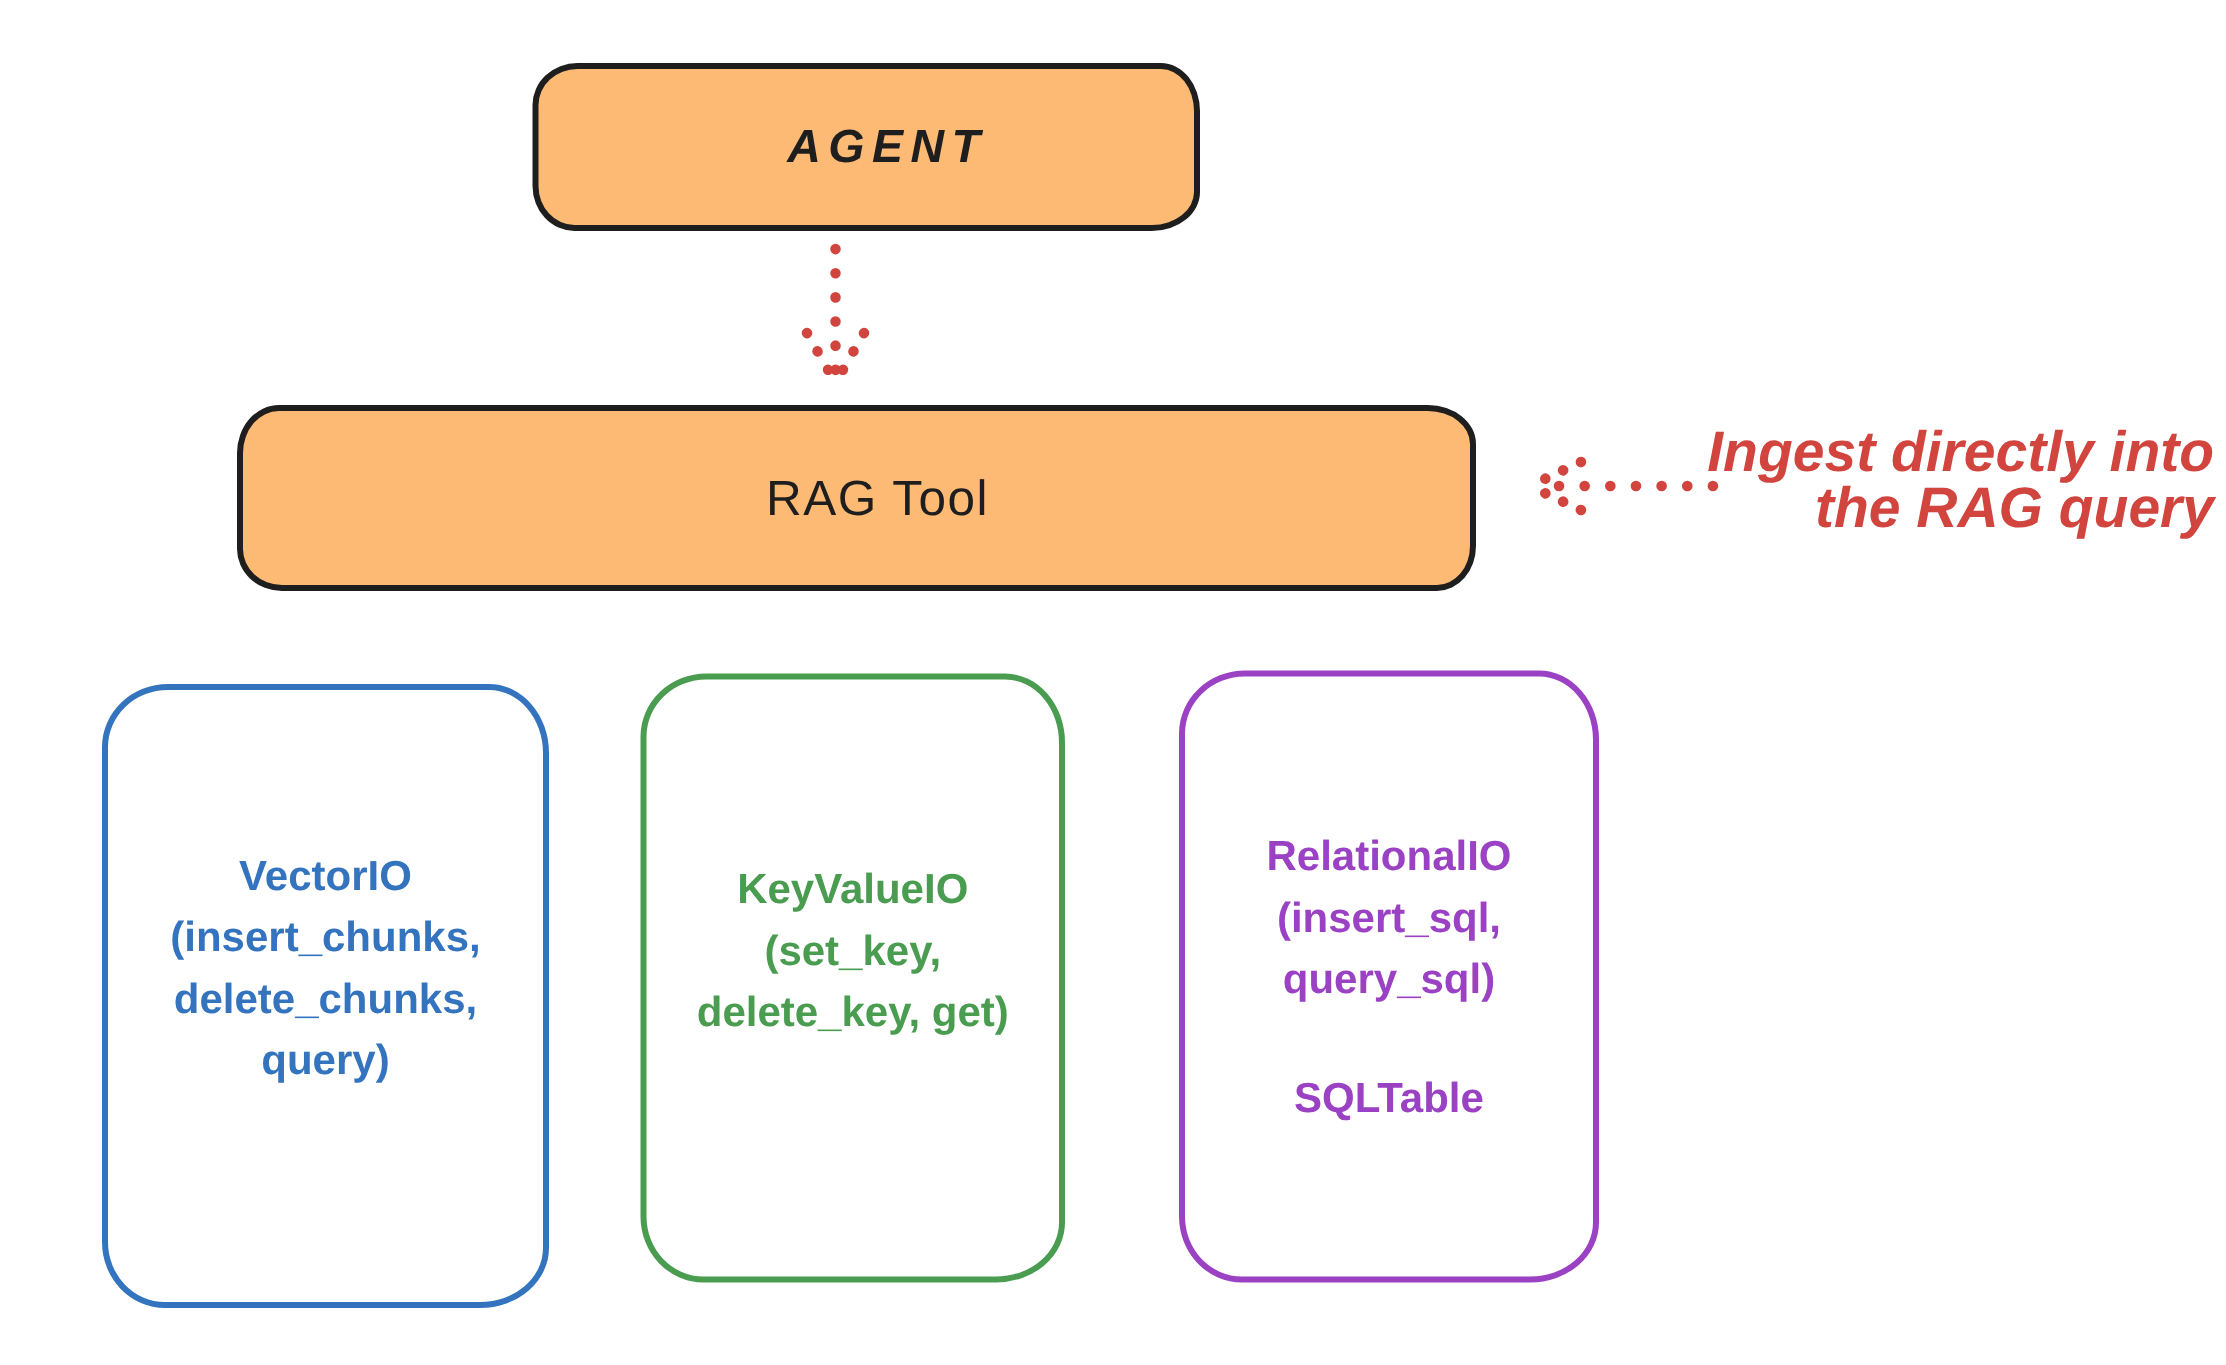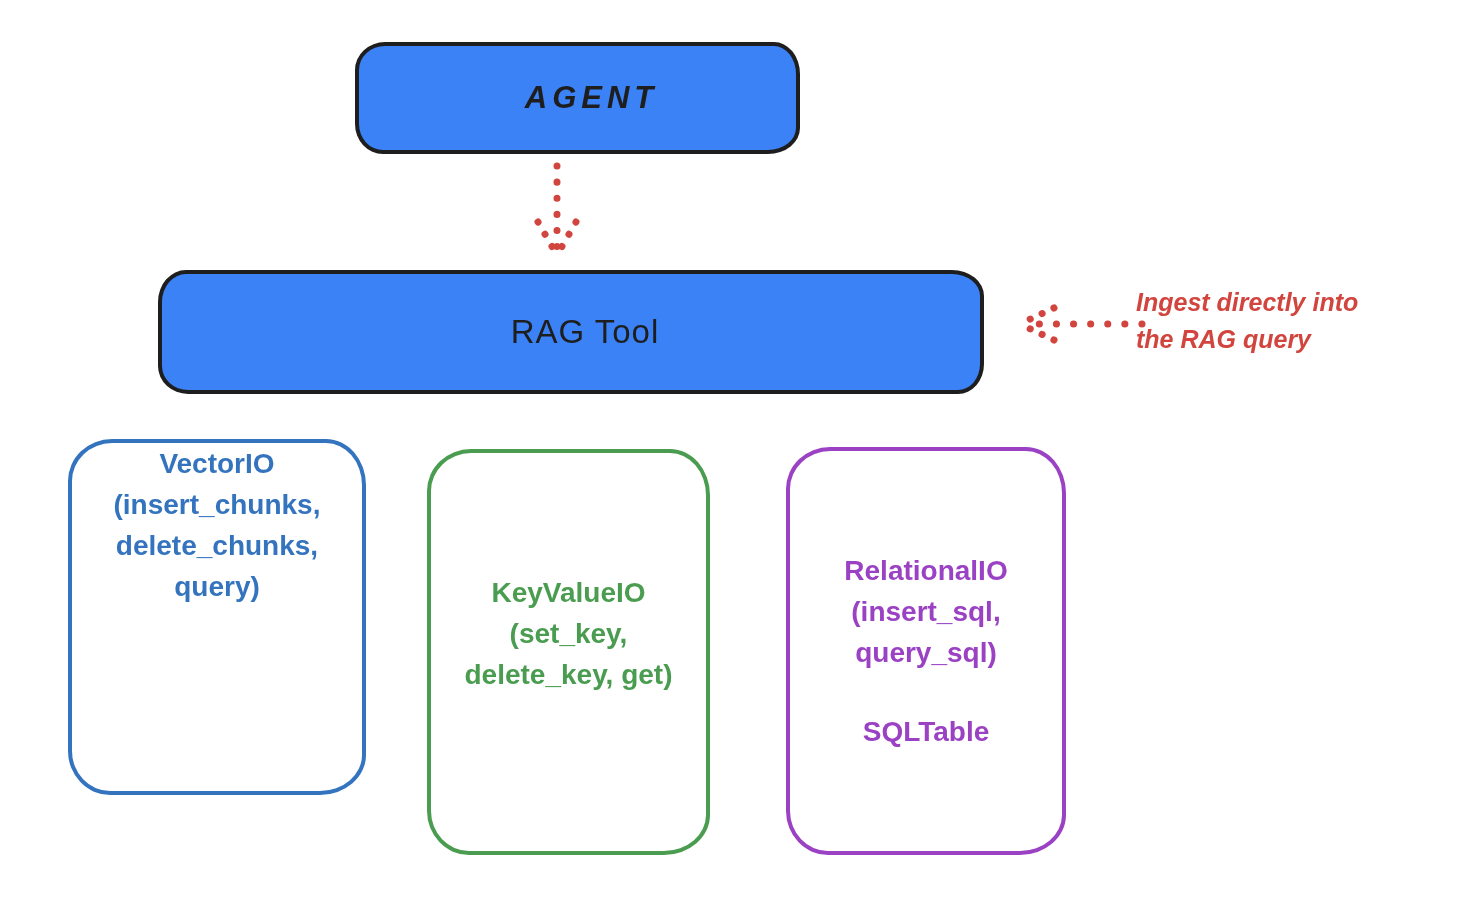--- a/index.html
+++ b/index.html
@@ -13,21 +13,21 @@
     height: 910px;
     background: #ffffff;
     overflow: hidden;
     font-family: "Liberation Sans", "DejaVu Sans", sans-serif;
     color: #1e1e1e;
   }
 
   
   .sketch-box {
     position: absolute;
-    background: #3b82f6;
+    background: #fdba74;
     border: 4px solid #1e1e1e;
     box-sizing: border-box;
     display: flex;
     align-items: center;
     justify-content: center;
     padding-left: 28px;
   }
   .box-agent {
     left: 355px; top: 42px;
     width: 445px; height: 112px;
@@ -58,21 +58,21 @@
     border: 4px solid var(--c, #1e1e1e);
     color: var(--c, #1e1e1e);
     box-sizing: border-box;
     border-radius: 44px 40px 46px 42px / 42px 46px 40px 44px;
     display: flex;
     flex-direction: column;
     align-items: center;
     justify-content: center;
     text-align: center;
   }
-  .io-box-vector     { left: 68px;  top: 439px; width: 298px; height: 356px; justify-content: space-between; }
+  .io-box-vector     { left: 68px;  top: 456px; width: 298px; height: 416px; }
   .io-box-keyvalue   { left: 427px; top: 449px; width: 283px; height: 406px; }
   .io-box-relational { left: 786px; top: 447px; width: 280px; height: 408px; }
   .io-lines {
     display: flex;
     flex-direction: column;
     align-items: center;
   }
   .io-lines span {
     font-size: 28px;
     font-weight: 600;
@@ -85,23 +85,23 @@
     font-weight: 600;
     line-height: 41px;
     white-space: nowrap;
   }
 
   
   .ingest-note {
     position: absolute;
     left: 1136px; top: 284px;
     width: 340px;
-    text-align: left;
+    text-align: right;
     color: #d1453e;
-    font-size: 25px;
+    font-size: 38px;
     font-weight: 700;
     line-height: 37px;
     font-style: italic;
   }
 
   
   .arrow-svg { position: absolute; }
   .arrow-down { left: 527px; top: 160px; }
   .arrow-left { left: 1008px; top: 296px; }
 </style>

